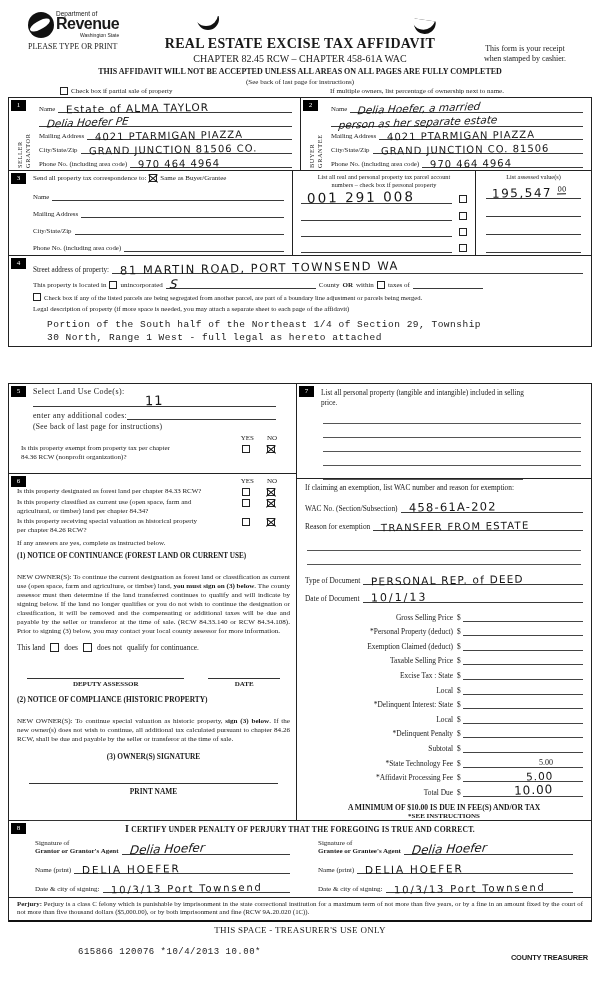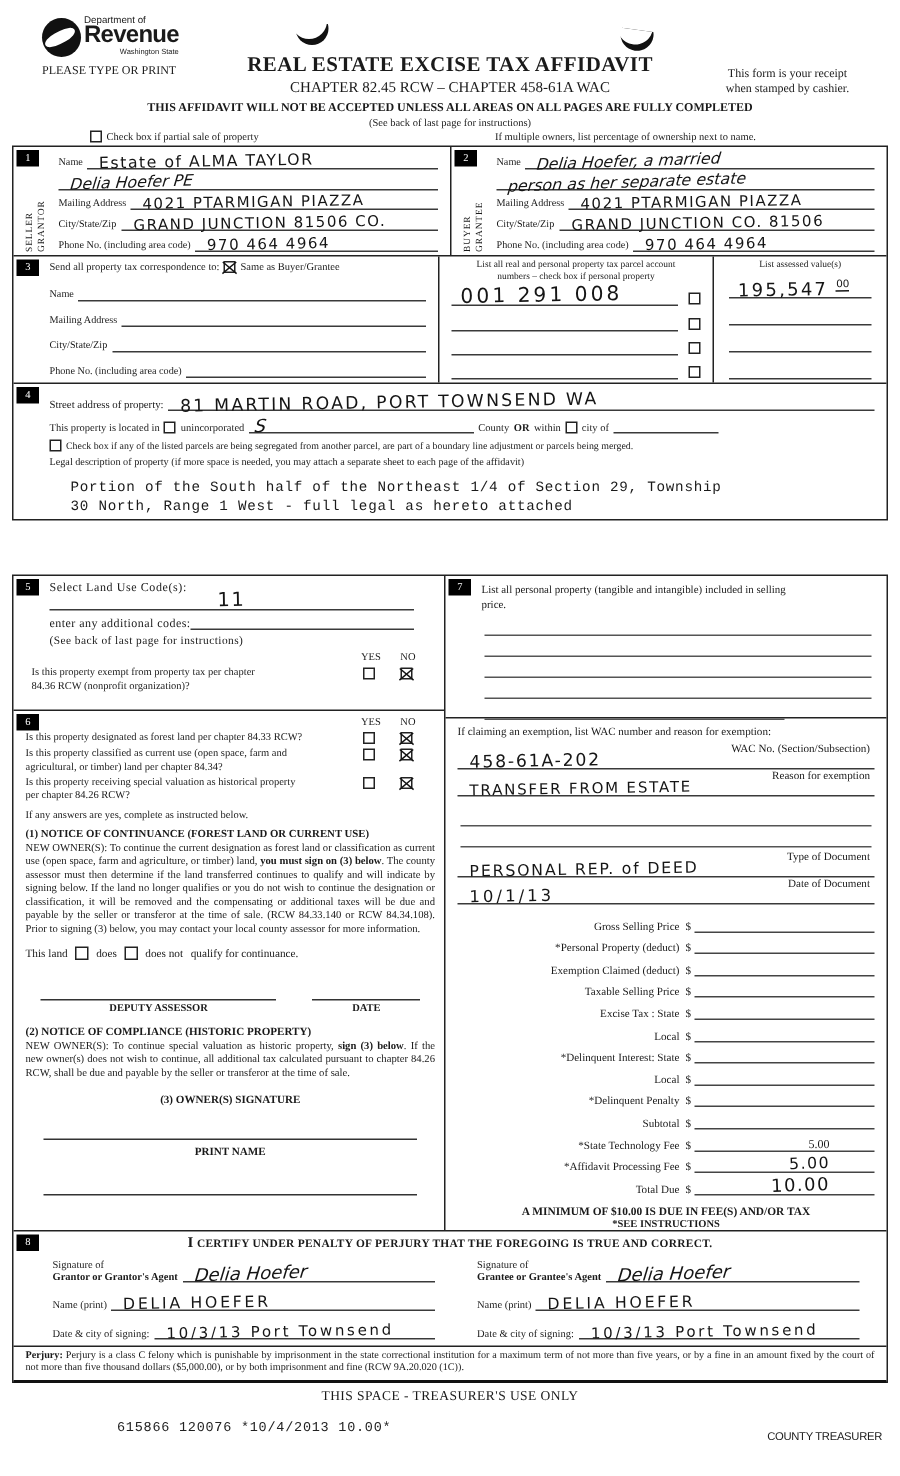--- a/index.html
+++ b/index.html
@@ -103,36 +103,36 @@
   .s5see { font-size:7.6px; letter-spacing:0.3px; margin-left:12px; margin-top:2px; }
   .ynhead { display:flex; justify-content:flex-end; gap:13px; padding-right:13px; font-size:7px; margin-top:3px; }
   .qrow { display:flex; margin-top:2px; }
   .qtext { flex:1; font-size:7px; line-height:8.6px; }
   .qcbs { display:flex; gap:17px; padding:1px 15px 0 6px; align-items:flex-start; }
 
   .sec6 { position:relative; padding:2px 6px 0 8px; height:347px; }
   .sec6 .ynhead { margin-top:1px; }
   .ifany { font-size:7px; margin-top:5px; }
   .ntitle { font-size:7.2px; font-weight:bold; margin-top:5px; }
-  .nbody { font-size:7.1px; line-height:9px; text-align:justify; margin-top:1px; }
+  .nbody { font-size:7.1px; line-height:9px; text-align:justify; margin-top:13px; }
   .landrow { display:flex; align-items:center; gap:5px; font-size:7.5px; margin-top:7px; }
   .dep { display:flex; gap:24px; margin:13px 10px 0 10px; }
   .depL { flex:2.2; } .depR { flex:1; }
   .sigline { border-top:0.9px solid #333; text-align:center; font-size:7px; font-weight:bold; padding-top:1px; }
   .n2title { text-align:left; font-size:7.4px; font-weight:bold; margin-top:7px; }
   .ownsig { text-align:center; font-size:7.4px; font-weight:bold; margin-top:8px; }
   .blankline { border-bottom:0.9px solid #333; height:13px; margin:0 12px; }
   .printname { text-align:center; font-size:7.4px; font-weight:bold; margin-top:3px; }
 
   .sec7top { position:relative; height:95px; border-bottom:1px solid #222; padding:4px 8px 0 24px; }
   .s7lab { font-size:7.3px; line-height:9.5px; }
   .blank7 { border-bottom:0.8px solid #555; height:14px; margin:0 2px; }
   .sec7bot { padding:4px 8px 0 8px; }
   .s7intro { font-size:7.4px; margin-bottom:3px; }
-  .s7f { display:flex; align-items:flex-end; height:18px; font-size:7.4px;flex-direction:column; }
+  .s7f { display:flex; align-items:flex-end; height:18px; font-size:7.4px; }
   .s7f .lab { font-size:7.4px; }
   .s7f .hw { font-size:11.5px; letter-spacing:1.2px; }
   .mrow { display:flex; align-items:flex-end; height:14.6px; font-size:7.4px; }
   .mlab { width:148px; text-align:right; white-space:nowrap; }
   .mdol { padding:0 2px 0 4px; }
   .mline { flex:1; border-bottom:0.8px solid #444; position:relative; }
   .mval { position:absolute; right:30px; bottom:0; font-size:8px; }
   .mval.hwv { font-family:"DejaVu Sans",sans-serif; font-size:10.5px; letter-spacing:1px; transform:rotate(-2deg); bottom:-1px; color:#151515; }
   .minnote { text-align:center; font-size:7.6px; font-weight:bold; margin-top:6px; line-height:9px; }
   .minnote .l2 { font-weight:bold; font-size:7px; }
@@ -146,21 +146,21 @@
   .srow { display:flex; align-items:flex-end; height:19px; font-size:7px; }
   .slab2 { line-height:8px; white-space:nowrap; padding-right:3px; }
   .srow .script { font-size:12px; }
   .srow .hw { font-size:10.5px; letter-spacing:1.8px; }
 
   .perjury { height:24px; padding:2px 8px; font-size:6.8px; line-height:8.3px; text-align:justify; border-bottom:2px solid #111; }
 
   
   .treas { position:absolute; left:0; top:925px; width:100%; text-align:center; font-size:9px; letter-spacing:0.3px; }
   .stamp { position:absolute; left:35px; top:947px; font-size:9px; letter-spacing:0.5px; color:#222;margin-left:43px; }
-  .ctreas { position:absolute; right:12px; top:953px; font-family:"Liberation Sans",sans-serif; font-weight:normal; font-size:7.5px; letter-spacing:-0.2px; }
+  .ctreas { position:absolute; right:12px; top:953px; font-family:"Liberation Sans",sans-serif; font-weight:bold; font-size:7.5px; letter-spacing:-0.2px; }
 </style>
 </head>
 <body>
 
 <div class="page">
 
   <div class="hdr">
     <div class="logo">
       <div class="logo-row">
         <div class="logo-mark"></div>
@@ -361,21 +361,21 @@
         <span>This property is located in</span>
         <span class="cb"></span>
         <span>unincorporated</span>
         <span class="ssline" style="width:150px;">
             <span class="script">S</span>
           </span>
         <span>County</span>
         <span class="b">OR</span>
         <span>within</span>
         <span class="cb"></span>
-        <span>city of</span>
+        <span>taxes of</span>
         <span class="ssline" style="width:70px;"></span>
       </div>
       <div class="s4r3">
         <span class="cb"></span>
         <span>Check box if any of the listed parcels are being segregated from another parcel, are part of a boundary line adjustment or parcels being merged.</span>
       </div>
       <div class="s4r4">Legal description of property (if more space is needed, you may attach a separate sheet to each page of the affidavit)</div>
       <div class="legal mono">
         <div>Portion of the South half of the Northeast 1/4 of Section 29, Township</div>
         <div>30 North, Range 1 West - full legal as hereto attached</div>

